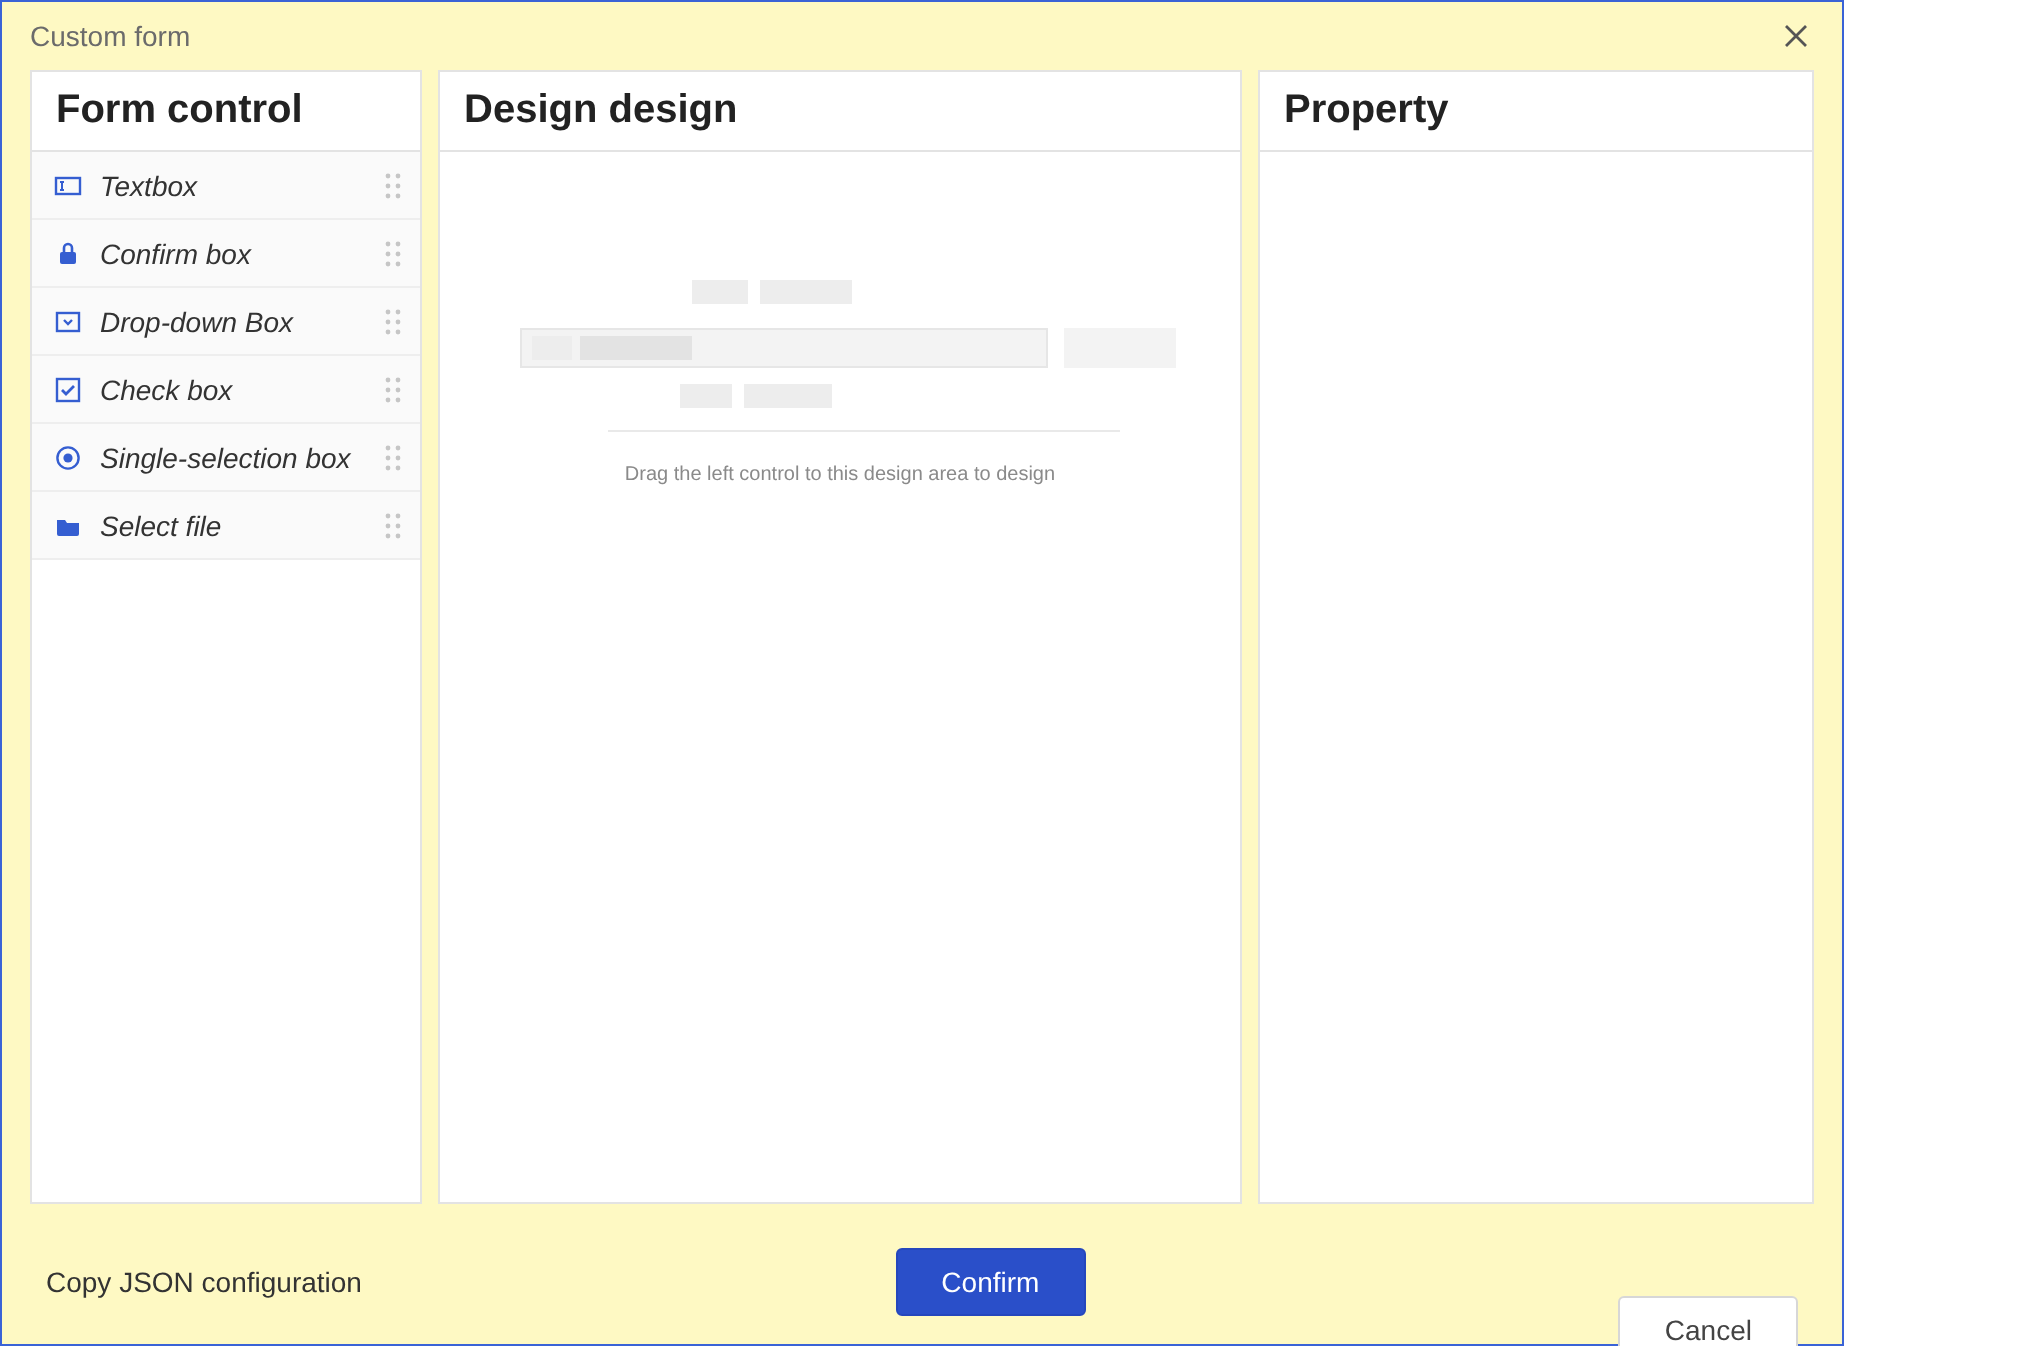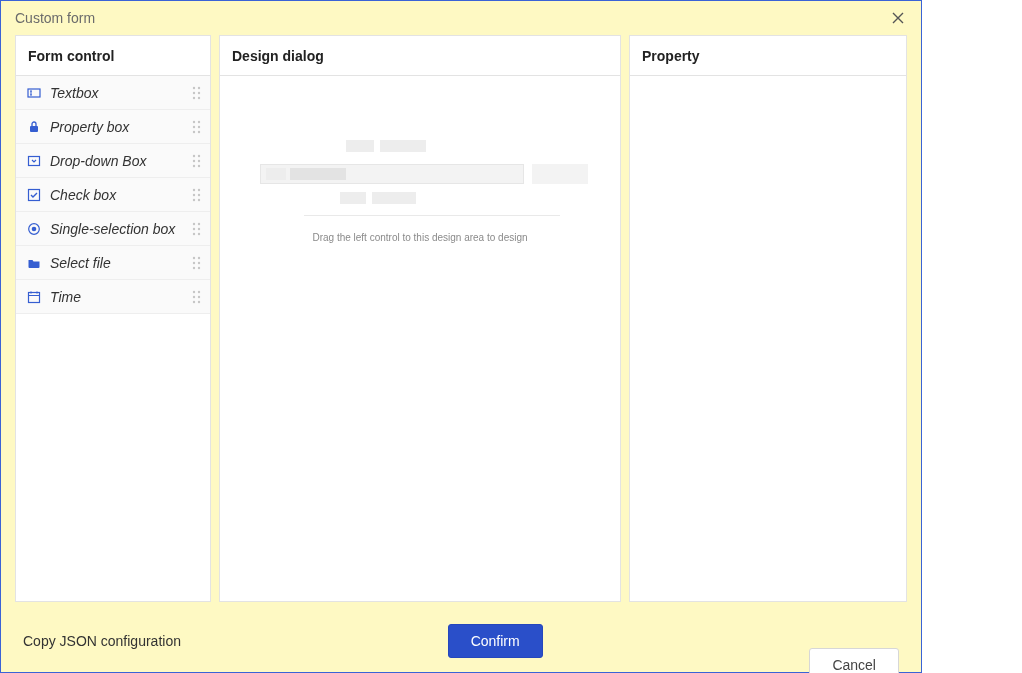--- a/index.html
+++ b/index.html
@@ -41,21 +41,21 @@
   }
   .panel-left  { width: 196px; }
   .panel-mid   { flex: 1; }
   .panel-right { width: 278px; }
   .panel-header {
     height: 40px;
     display: flex; align-items: center;
     padding: 0 12px;
     border-bottom: 1px solid #e3e3e3;
     font-weight: 700;
-    font-size: 14px;
+    font-size: 20px;
     color: #222;
   }
   .panel-body { flex: 1; overflow: auto; }
   .control-list { list-style: none; font-style: italic; }
   .control-item {
     height: 34px;
     display: flex; align-items: center;
     padding: 0 10px;
     border-bottom: 1px solid #eee;
     background: #fafafa;
@@ -154,21 +154,21 @@
                 </svg></span>
           </li>
 
           <li class="control-item">
             <span class="ci-icon">
               <svg width="14" height="14" viewBox="0 0 14 14">
                   <rect x="3" y="6" width="8" height="6" rx="1" fill="#355ed1"></rect>
                   <path d="M5 6V4a2 2 0 014 0v2" fill="none" stroke="#355ed1" stroke-width="1.3"></path>
                 </svg>
             </span>
-            <span>Property box</span>
+            <span>Confirm box</span>
             <span class="drag-dots"><svg width="10" height="14">
                   <circle cx="2" cy="2" r="1.2"></circle>
                   <circle cx="7" cy="2" r="1.2"></circle>
                   <circle cx="2" cy="7" r="1.2"></circle>
                   <circle cx="7" cy="7" r="1.2"></circle>
                   <circle cx="2" cy="12" r="1.2"></circle>
                   <circle cx="7" cy="12" r="1.2"></circle>
                 </svg></span>
           </li>
 
@@ -237,44 +237,27 @@
             <span class="drag-dots"><svg width="10" height="14">
                   <circle cx="2" cy="2" r="1.2"></circle>
                   <circle cx="7" cy="2" r="1.2"></circle>
                   <circle cx="2" cy="7" r="1.2"></circle>
                   <circle cx="7" cy="7" r="1.2"></circle>
                   <circle cx="2" cy="12" r="1.2"></circle>
                   <circle cx="7" cy="12" r="1.2"></circle>
                 </svg></span>
           </li>
 
-          <li class="control-item">
-            <span class="ci-icon">
-              <svg width="14" height="14" viewBox="0 0 14 14">
-                  <rect x="1.5" y="2.5" width="11" height="10" fill="none" stroke="#355ed1" stroke-width="1.2"></rect>
-                  <path d="M1.5 5.5h11M4 1.5v2M10 1.5v2" stroke="#355ed1" stroke-width="1.2"></path>
-                </svg>
-            </span>
-            <span>Time</span>
-            <span class="drag-dots"><svg width="10" height="14">
-                  <circle cx="2" cy="2" r="1.2"></circle>
-                  <circle cx="7" cy="2" r="1.2"></circle>
-                  <circle cx="2" cy="7" r="1.2"></circle>
-                  <circle cx="7" cy="7" r="1.2"></circle>
-                  <circle cx="2" cy="12" r="1.2"></circle>
-                  <circle cx="7" cy="12" r="1.2"></circle>
-                </svg></span>
-          </li>
 
         </ul>
       </div>
     </div>
 
     <div class="panel panel-mid">
-      <div class="panel-header">Design dialog</div>
+      <div class="panel-header">Design design</div>
       <div class="panel-body">
         <div class="design-placeholder">
           <div class="ph-skeleton">
             <div class="bar b1"></div>
               <div class="bar b2"></div>
             <div class="bar b3"></div>
               <div class="bar b3a"></div>
               <div class="bar b3b"></div>
             <div class="bar b4"></div>
             <div class="bar b5"></div>

